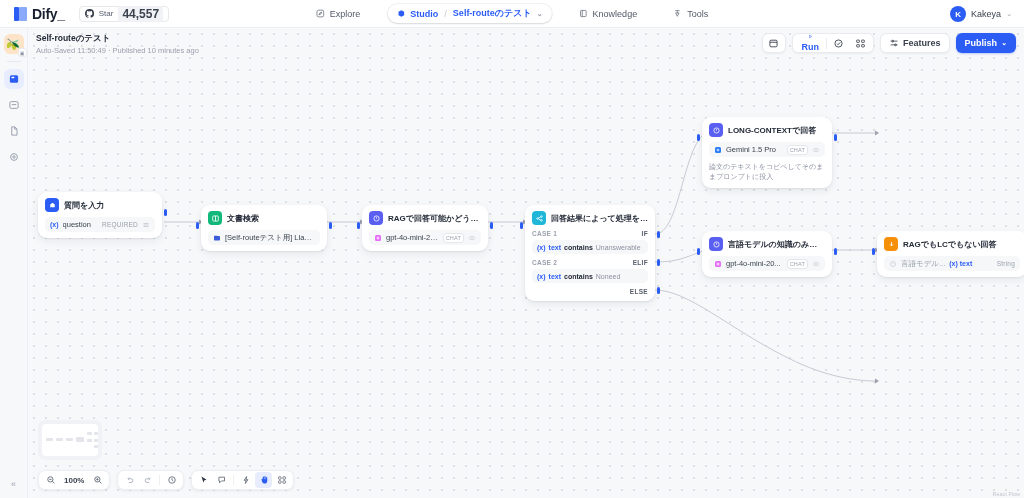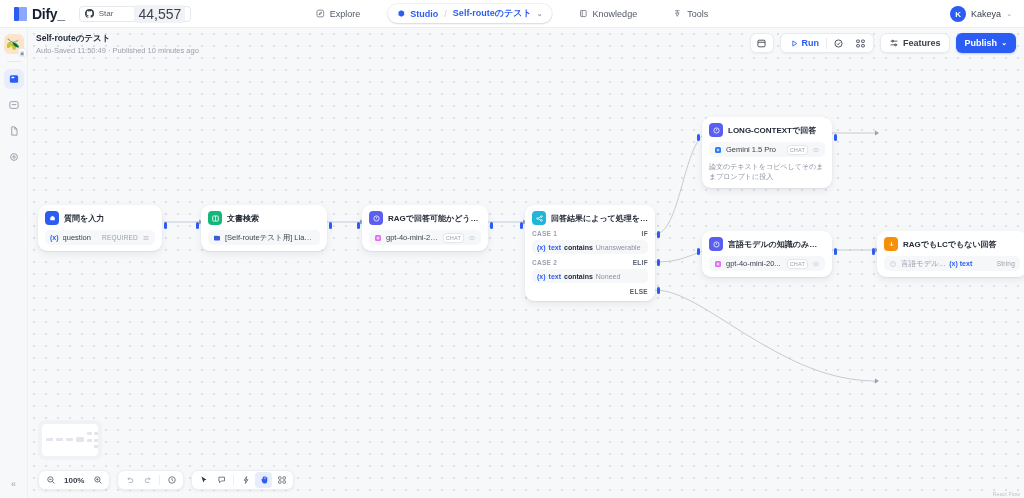--- a/index.html
+++ b/index.html
@@ -24,22 +24,22 @@
   .bm1 { left: 0; top: 0; width: 5px; height: 14px; background: #2b5df5; }
   .bm2 { left: 5px; top: 0; width: 8px; height: 14px; background: #8aa9fb; border-radius: 0 4px 4px 0; }
   .brand-name { font-size: 14px; font-weight: 700; letter-spacing: -.3px; color: #18202f; }
   .star-pill {
     display: flex; align-items: center; gap: 5px; margin-left: 14px;
     height: 16px; padding: 0 5px; border: 1px solid #e6e8ec; border-radius: 4px;
     background: #fff;
   }
   .star-pill .lbl { font-size: 8px; color: #555c6b; font-weight: 500; }
   .star-pill .count {
-    font-size: 14px; color: #3b424f; background: #f1f2f5; border-radius: 3px;
-    padding: 1px 4px; margin-left: 16px; font-weight: 400;
+    font-size: 12px; color: #3b424f; background: #f1f2f5; border-radius: 3px;
+    padding: 1px 4px; margin-left: 0; font-weight: 700;
   }
   .gh-ico { width: 9px; height: 9px; }
 
   .nav-center {
     position: absolute; left: 50%; transform: translateX(-50%);
     display: flex; align-items: center; gap: 18px; height: 28px;
   }
   .nav-item {
     display: flex; align-items: center; gap: 5px; padding: 0 9px; height: 19px;
     border-radius: 10px; font-size: 9px; color: #535a68; font-weight: 500;
@@ -119,21 +119,21 @@
   }
   .btn-box {
     height: 20px; background: #fff; border: 1px solid #e8eaee; border-radius: 6px;
     display: flex; align-items: center; box-shadow: 0 1px 2px rgba(16,24,40,.05);
   }
   .icon-sq { width: 22px; display: flex; align-items: center; justify-content: center; cursor: pointer; }
   .icon-sq svg { width: 11px; height: 11px; }
   .run-group { padding: 0 2px; gap: 0; }
   .run-btn {
     display: flex; align-items: center; gap: 3px; padding: 0 7px; height: 18px;
-    font-size: 9px; font-weight: 600; color: #2b5df5; cursor: pointer;
+    font-size: 9px; font-weight: 600; color: #2b5df5; cursor: pointer; flex-direction: column;
   }
   .vbar { width: 1px; height: 11px; background: #e8eaee; }
   .features-btn {
     display: flex; align-items: center; gap: 4px; padding: 0 8px; height: 20px;
     font-size: 9px; font-weight: 600; color: #3b424f; cursor: pointer;
   }
   .publish-btn {
     height: 20px; background: #2b5df5; color: #fff; border-radius: 6px;
     display: flex; align-items: center; gap: 4px; padding: 0 9px;
     font-size: 9px; font-weight: 600; cursor: pointer;
@@ -336,21 +336,21 @@
       <g fill="#9aa0ad">
         <path d="M171,191.5 l4,2.5 -4,2.5z"></path>
         <path d="M332,191.5 l4,2.5 -4,2.5z"></path>
         <path d="M495,191.5 l4,2.5 -4,2.5z"></path>
         <path d="M847,102.5 l4,2.5 -4,2.5z"></path>
         <path d="M847,219.5 l4,2.5 -4,2.5z"></path>
         <path d="M847,350.5 l4,2.5 -4,2.5z"></path>
       </g>
     </svg>
 
-    <div class="node" style="left:10px;top:177px;width:124px;">
+    <div class="node" style="left:10px;top:164px;width:124px;">
       <div class="node-head">
         <span class="node-ico" style="background:#2b5df5">
           <svg viewBox="0 0 16 16" fill="#fff">
               <path d="M8 3l4 3v5H4V6z"></path>
             </svg>
         </span>
         <span class="node-title">質問を入力</span>
       </div>
       <div class="node-row">
         <span class="var-x">(x)</span>

